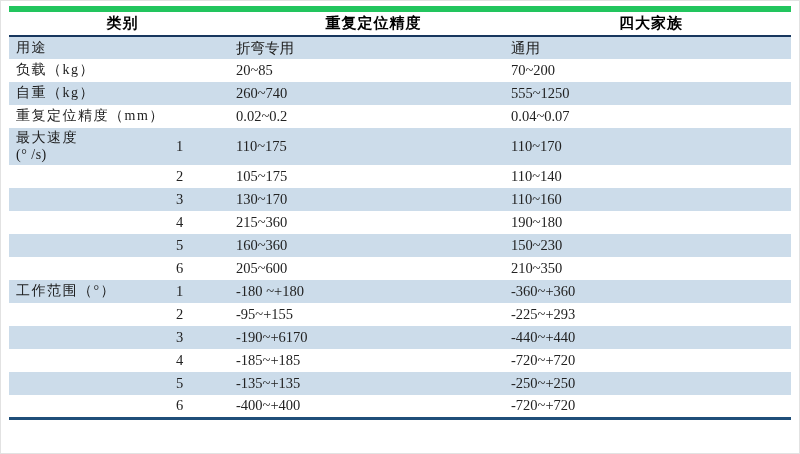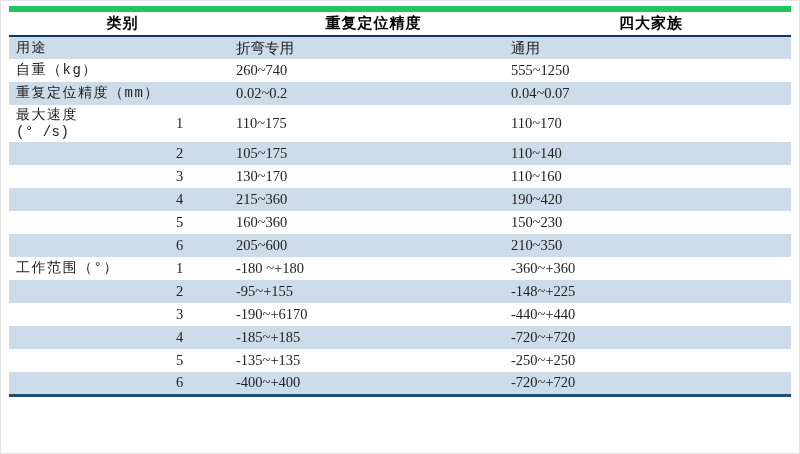--- a/index.html
+++ b/index.html
@@ -45,21 +45,20 @@
   tbody tr:nth-child(odd) { background: #ccdcea; }
   tbody tr:nth-child(even) { background: #ffffff; }
 
   td { vertical-align: middle; font-size: 14px; }
   td.lbl {
     text-align: left;
     padding-left: 7px;
     letter-spacing: 1.5px;
     color: #1c1c1c;
     line-height: 1.15;
-    font-family: Liberation Mono, monospace;
   }
   td.lbl .l2 { display: block; letter-spacing: 0.5px; }
   td.jnt, td.val {
     text-align: left;
     color: #222222;
     font-size: 14.5px;
   }
 </style>
 </head>
 <body>
@@ -78,20 +77,26 @@
         <th>重复定位精度</th>
         <th>四大家族</th>
       </tr>
     </thead>
     <tbody>
       <tr>
         <td class="lbl">用途</td>
         <td class="jnt"></td>
         <td class="val">折弯专用</td>
         <td class="val">通用</td>
+      </tr>
+      <tr>
+        <td class="lbl">负载（kg）</td>
+        <td class="jnt"></td>
+        <td class="val">20~85</td>
+        <td class="val">70~200</td>
       </tr>
       <tr>
         <td class="lbl">自重（kg）</td>
         <td class="jnt"></td>
         <td class="val">260~740</td>
         <td class="val">555~1250</td>
       </tr>
       <tr>
         <td class="lbl">重复定位精度（mm）</td>
         <td class="jnt"></td>
@@ -113,21 +118,21 @@
       <tr>
         <td class="lbl"></td>
         <td class="jnt">3</td>
         <td class="val">130~170</td>
         <td class="val">110~160</td>
       </tr>
       <tr>
         <td class="lbl"></td>
         <td class="jnt">4</td>
         <td class="val">215~360</td>
-        <td class="val">190~420</td>
+        <td class="val">190~180</td>
       </tr>
       <tr>
         <td class="lbl"></td>
         <td class="jnt">5</td>
         <td class="val">160~360</td>
         <td class="val">150~230</td>
       </tr>
       <tr>
         <td class="lbl"></td>
         <td class="jnt">6</td>
@@ -137,21 +142,21 @@
       <tr>
         <td class="lbl">工作范围（°）</td>
         <td class="jnt">1</td>
         <td class="val">-180 ~+180</td>
         <td class="val">-360~+360</td>
       </tr>
       <tr>
         <td class="lbl"></td>
         <td class="jnt">2</td>
         <td class="val">-95~+155</td>
-        <td class="val">-148~+225</td>
+        <td class="val">-225~+293</td>
       </tr>
       <tr>
         <td class="lbl"></td>
         <td class="jnt">3</td>
         <td class="val">-190~+6170</td>
         <td class="val">-440~+440</td>
       </tr>
       <tr>
         <td class="lbl"></td>
         <td class="jnt">4</td>

